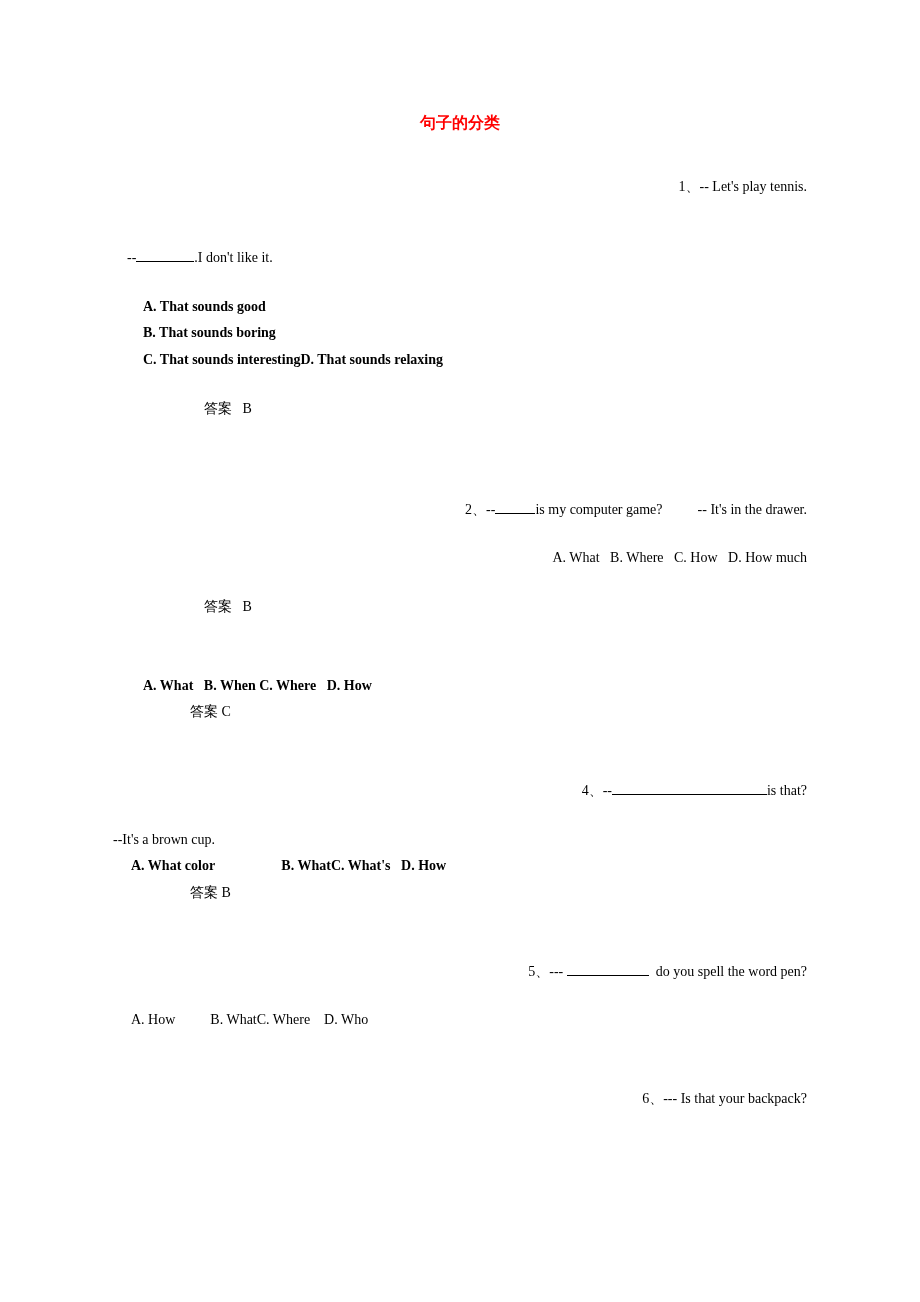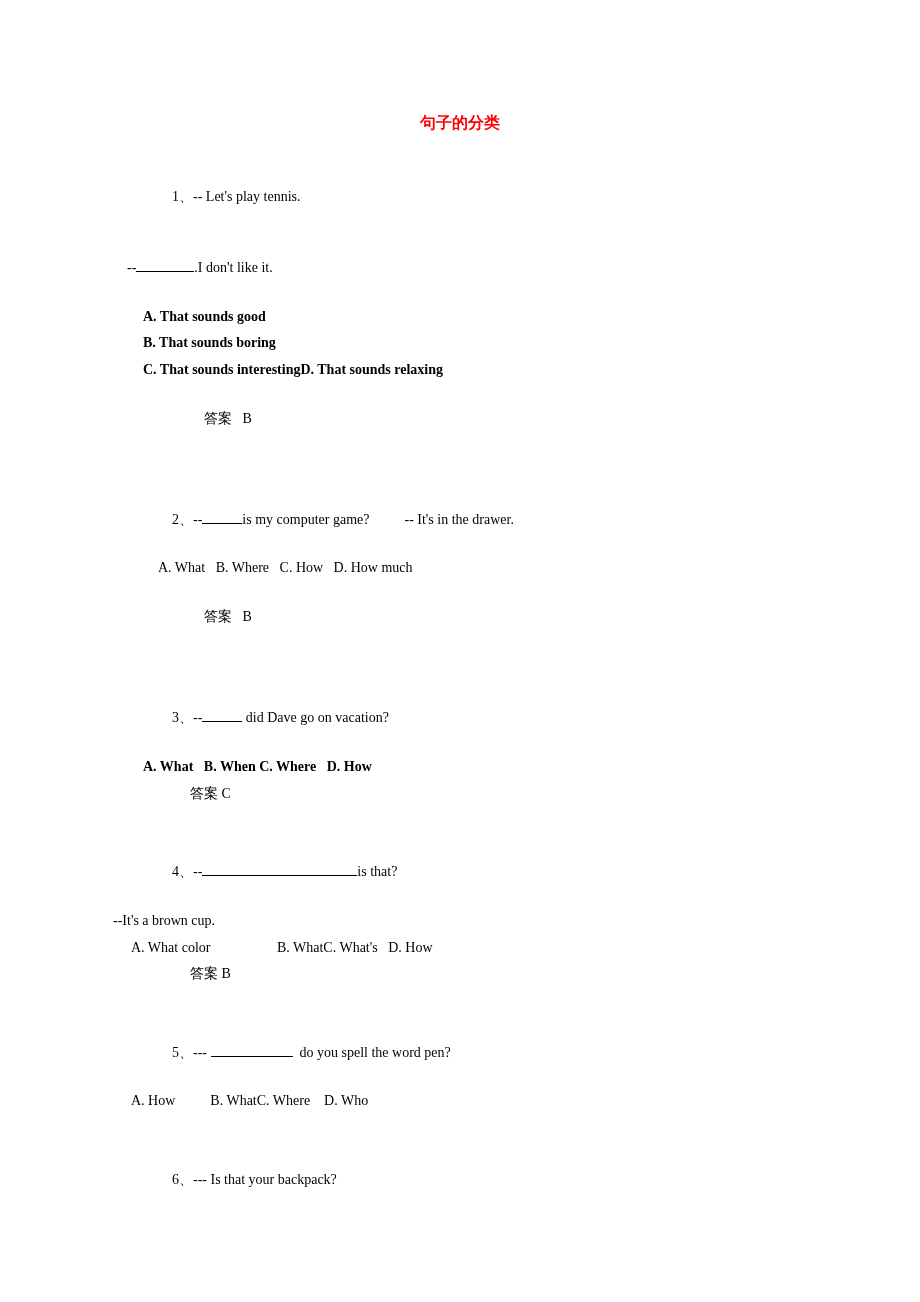--- a/index.html
+++ b/index.html
@@ -15,28 +15,28 @@
     width: 920px;
     min-height: 1302px;
     padding: 110px 113px 0 113px;
     box-sizing: border-box;
   }
   .title {
     text-align: center;
     color: #ff0000;
     font-weight: bold;
     font-size: 16px;
-    margin-bottom: 28px;
+    margin-bottom: 18px;
     font-family: "SimHei", "黑体", sans-serif;
   }
   .q-line {
     margin: 4px 0;
     white-space: pre-wrap;
   }
-  .indent1 { padding-left: 45px; }
+  .indent1 { padding-left: 45px; text-align: right; }
   .indent2 { padding-left: 30px; font-weight: bold; }
   .indent3 { padding-left: 77px; }
   .gap { height: 26px; }
   .blank-medium {
     display: inline-block;
     border-bottom: 1px solid #000;
     width: 58px;
     height: 1em;
     vertical-align: baseline;
   }
@@ -87,33 +87,30 @@
   <div class="q-line indent1">
     <span>2、</span><span>--</span><span class="blank-short"></span><span>is my computer game?</span>          <span>-- It's in the drawer.</span>
   </div>
   <div class="q-line indent1">A. What   B. Where   C. How   D. How much</div>
   <div class="q-line indent3">
     <span>答案</span>   <span>B</span>
   </div>
 
   <div class="gap"></div>
 
-  <div class="q-line indent1">
-    <span>3、</span><span>--</span><span class="blank-short"></span><span> did Dave go on vacation?</span>
-  </div>
   <div class="q-line indent2">A. What   B. When C. Where   D. How</div>
   <div class="q-line indent3">答案 C</div>
 
   <div class="gap"></div>
 
   <div class="q-line indent1">
     <span>4、</span><span>--</span><span class="blank-long"></span><span>is that?</span>
   </div>
   <div class="q-line">--It's a brown cup.</div>
-  <div class="q-line" style="padding-left:18px;">A. What color                   B. WhatC. What's   D. How</div>
+  <div class="q-line" style="padding-left:18px;font-weight:bold;">A. What color                   B. WhatC. What's   D. How</div>
   <div class="q-line indent3">答案 B</div>
 
   <div class="gap"></div>
 
   <div class="q-line indent1">
     <span>5、</span><span>--- </span><span class="blank-long2"></span><span>  do you spell the word pen?</span>
   </div>
   <div class="q-line" style="padding-left:18px;">A. How          B. WhatC. Where    D. Who</div>
 
   <div class="gap"></div>

